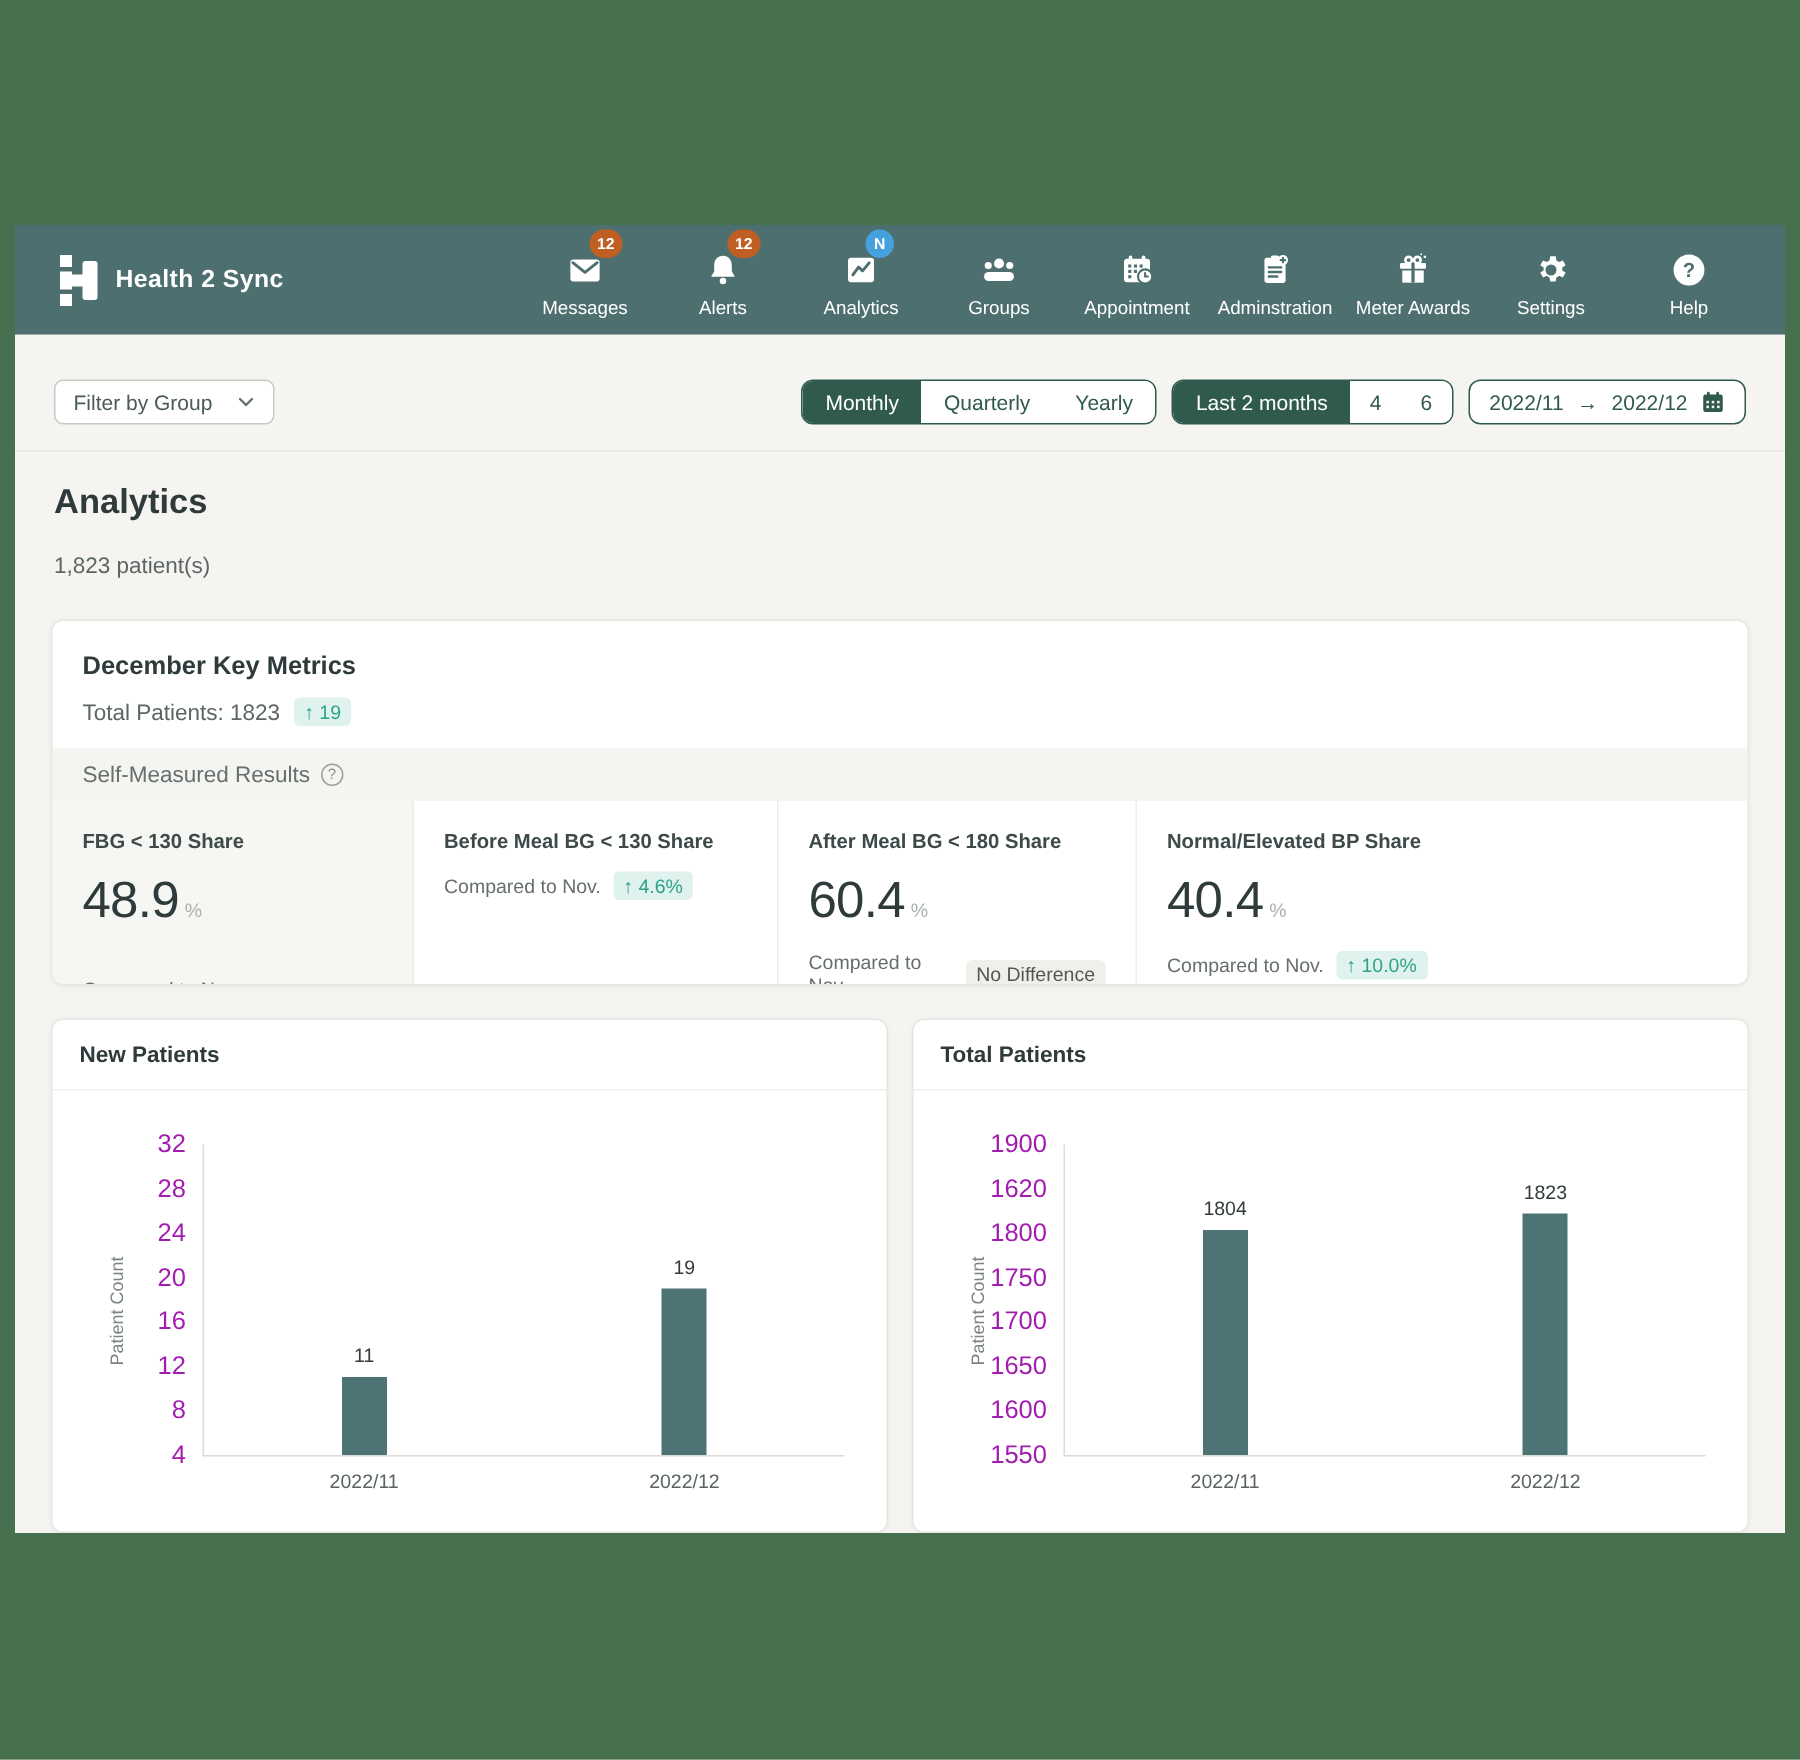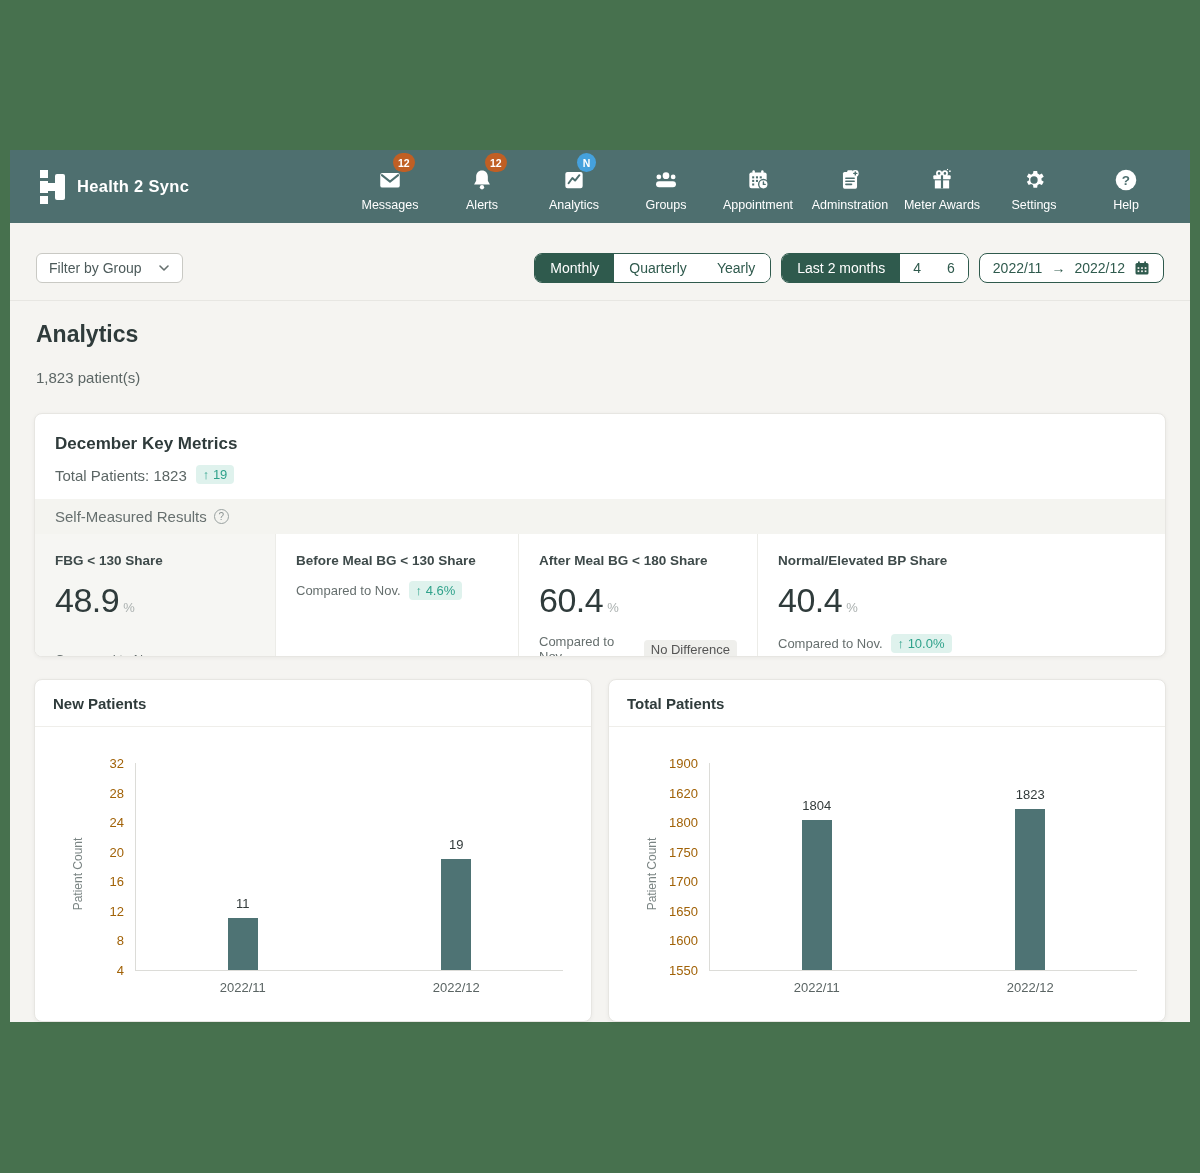--- a/index.html
+++ b/index.html
@@ -109,21 +109,21 @@
   .chart-card { flex:1; height:343px; display:flex; flex-direction:column; }
   .chart-head { padding:15px 18px 13px; border-bottom:1px solid #EFEEEA; }
   .chart-title { font-size:15px; font-weight:700; color:var(--text-dark, #2F3B3B); }
   .chart-body { position:relative; flex:1; }
   .plot {
     position:absolute; left:100px; right:28px; top:36px; bottom:50px;
     border-left:1px solid #DCDCD8; border-bottom:1px solid #DCDCD8;
   }
   .ytick {
     position:absolute; left:-12px; transform:translate(-100%, 50%);
-    font-size:13px; color:#a16207;margin-top:27px;
+    font-size:17px; color:#a21caf;margin-top:27px;
   }
   .xtick {
     position:absolute; top:calc(100% + 10px); transform:translateX(-50%);
     font-size:13px; color:#5A6463; white-space:nowrap;
   }
   .chart-bar { position:absolute; bottom:0; width:30px; background:var(--bar-teal, #4E7374); }
   .bar-val { position:absolute; transform:translateX(-50%); font-size:13px; color:#333B3B; }
   .y-axis-title {
     position:absolute; left:-58px; top:50%;
     transform:translateX(-50%) rotate(-90deg); transform-origin:center;

